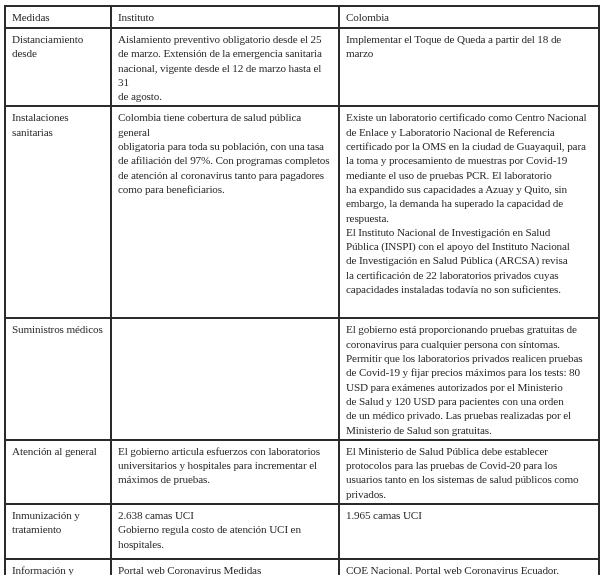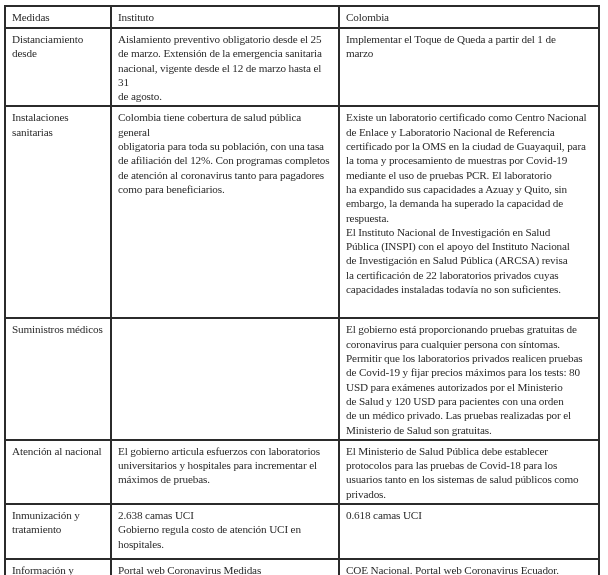--- a/index.html
+++ b/index.html
@@ -53,33 +53,33 @@
           <span class="cell-text">Distanciamiento
 desde</span>
         </td>
     <td>
           <span class="cell-text">Aislamiento preventivo obligatorio desde el 25
 de marzo. Extensión de la emergencia sanitaria
 nacional, vigente desde el 12 de marzo hasta el 31
 de agosto.</span>
         </td>
     <td>
-          <span class="cell-text">Implementar el Toque de Queda a partir del 1 de
+          <span class="cell-text">Implementar el Toque de Queda a partir del 18 de
 marzo</span>
         </td>
   </tr>
   <tr class="r2">
     <td>
           <span class="cell-text">Instalaciones
 sanitarias</span>
         </td>
     <td>
           <span class="cell-text">Colombia tiene cobertura de salud pública general
 obligatoria para toda su población, con una tasa
-de afiliación del 12%. Con programas completos
+de afiliación del 97%. Con programas completos
 de atención al coronavirus tanto para pagadores
 como para beneficiarios.</span>
         </td>
     <td>
           <span class="cell-text">Existe un laboratorio certificado como Centro Nacional
 de Enlace y Laboratorio Nacional de Referencia
 certificado por la OMS en la ciudad de Guayaquil, para
 la toma y procesamiento de muestras por Covid-19
 mediante el uso de pruebas PCR. El laboratorio
 ha expandido sus capacidades a Azuay y Quito, sin
@@ -105,46 +105,46 @@
 Permitir que los laboratorios privados realicen pruebas
 de Covid-19 y fijar precios máximos para los tests: 80
 USD para exámenes autorizados por el Ministerio
 de Salud y 120 USD para pacientes con una orden
 de un médico privado. Las pruebas realizadas por el
 Ministerio de Salud son gratuitas.</span>
         </td>
   </tr>
   <tr class="r4">
     <td>
-          <span class="cell-text">Atención al nacional</span>
+          <span class="cell-text">Atención al general</span>
         </td>
     <td>
           <span class="cell-text">El gobierno articula esfuerzos con laboratorios
 universitarios y hospitales para incrementar el
 máximos de pruebas.</span>
         </td>
     <td>
           <span class="cell-text">El Ministerio de Salud Pública debe establecer
-protocolos para las pruebas de Covid-18 para los
+protocolos para las pruebas de Covid-20 para los
 usuarios tanto en los sistemas de salud públicos como
 privados.</span>
         </td>
   </tr>
   <tr class="r5">
     <td>
           <span class="cell-text">Inmunización y
 tratamiento</span>
         </td>
     <td>
           <span class="cell-text">2.638 camas UCI
 Gobierno regula costo de atención UCI en
 hospitales.</span>
         </td>
     <td>
-          <span class="cell-text">0.618 camas UCI</span>
+          <span class="cell-text">1.965 camas UCI</span>
         </td>
   </tr>
   <tr class="r6">
     <td>
           <span class="cell-text">Información y
 asesoramiento</span>
         </td>
     <td>
           <span class="cell-text">Portal web Coronavirus Medidas</span>
         </td>

